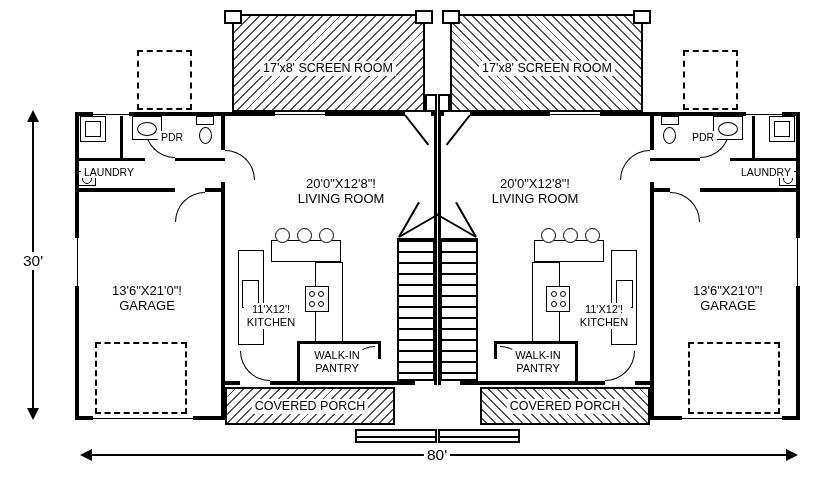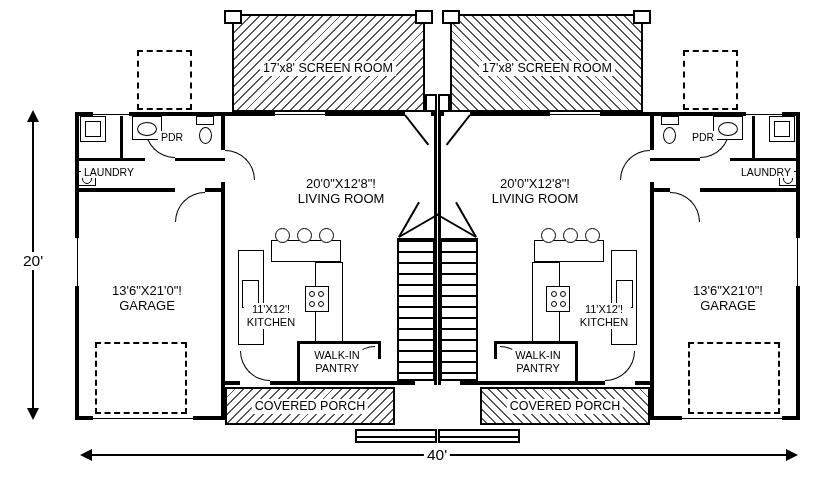--- a/index.html
+++ b/index.html
@@ -249,23 +249,23 @@
       <span>LAUNDRY</span>
     </div>
   <div class="lbl bg f10" style="left:766px;top:166px;">
       <span>LAUNDRY</span>
     </div>
 
   <div class="dim" style="left:32px;top:122px;width:2px;height:286px;background:#000;"></div>
   <div class="tri up dim" style="left:27px;top:110px;"></div>
   <div class="tri down dim" style="left:27px;top:408px;"></div>
   <div class="lbl bg f15 dim" style="left:33px;top:252px;">
-      <span>20'</span>
+      <span>30'</span>
     </div>
 
   <div class="dim" style="left:86px;top:454px;width:706px;height:2px;background:#000;"></div>
   <div class="tri lft dim" style="left:80px;top:449px;"></div>
   <div class="tri rgt dim" style="left:786px;top:449px;"></div>
   <div class="lbl bg f15 dim" style="left:437px;top:446px;">
-      <span>40'</span>
+      <span>80'</span>
     </div>
 
 </div>
 
 </body></html>

